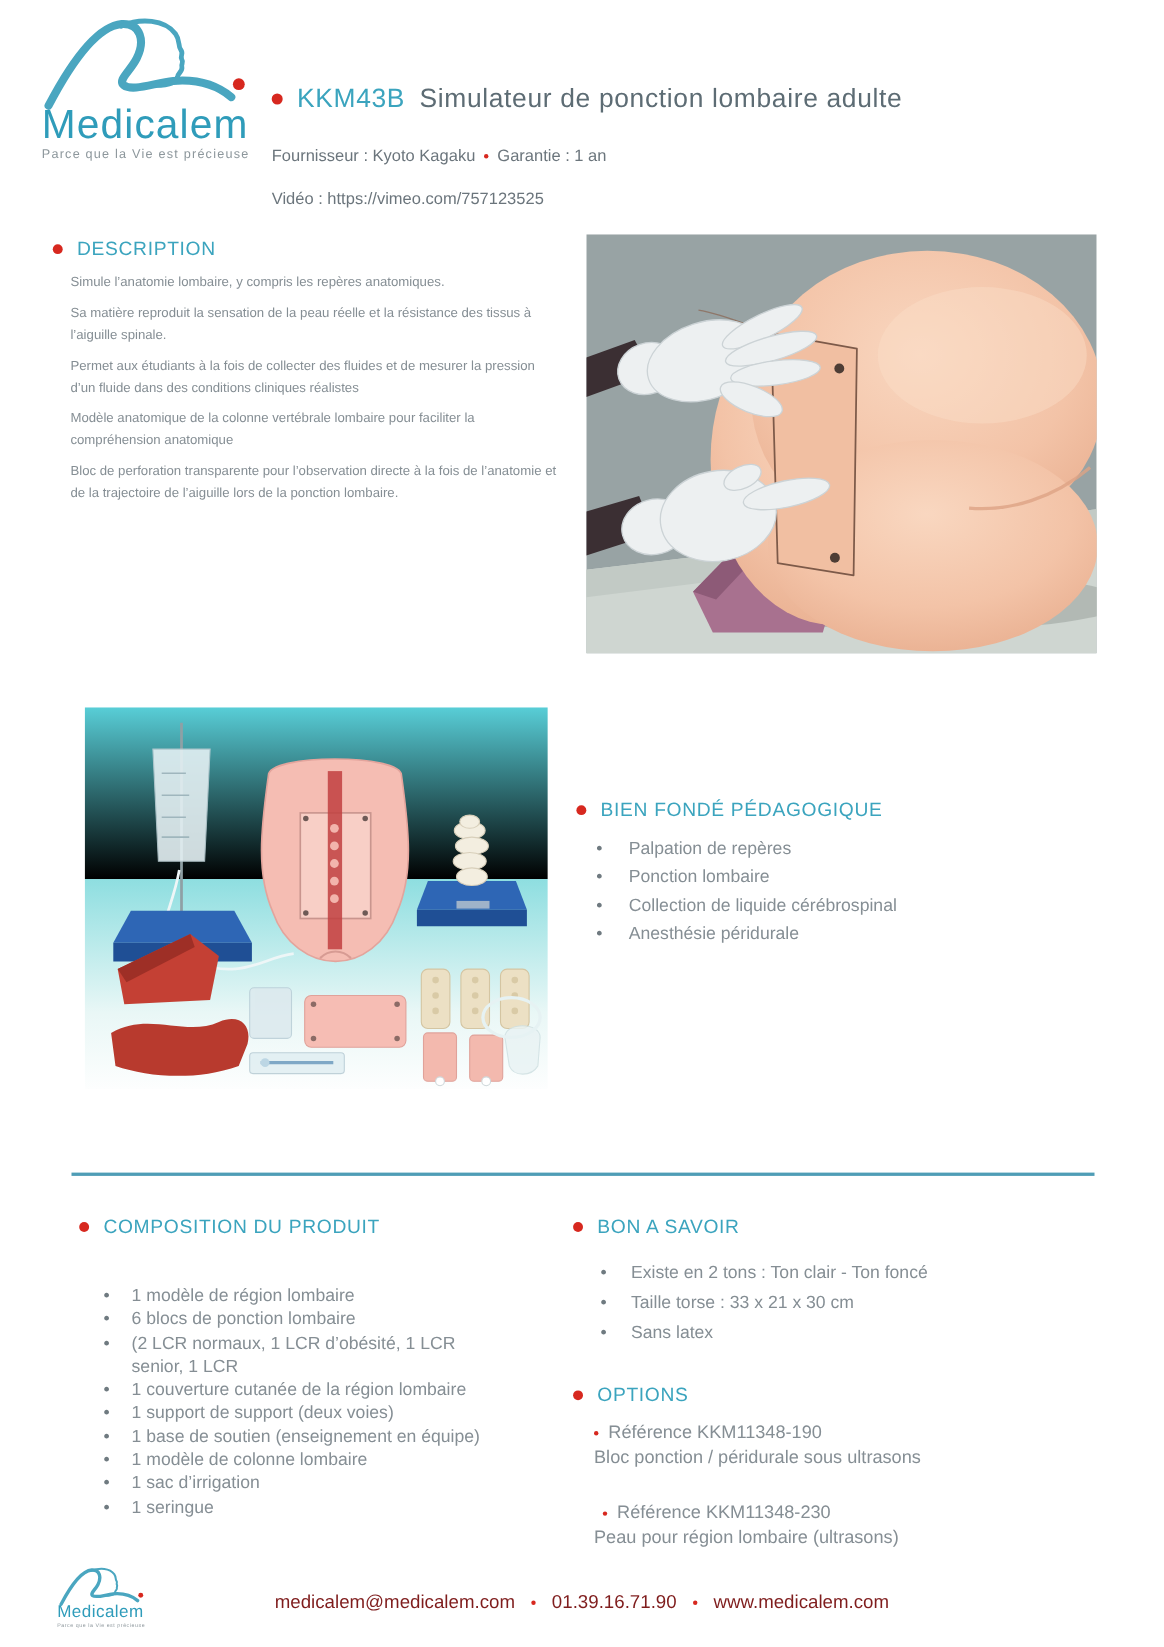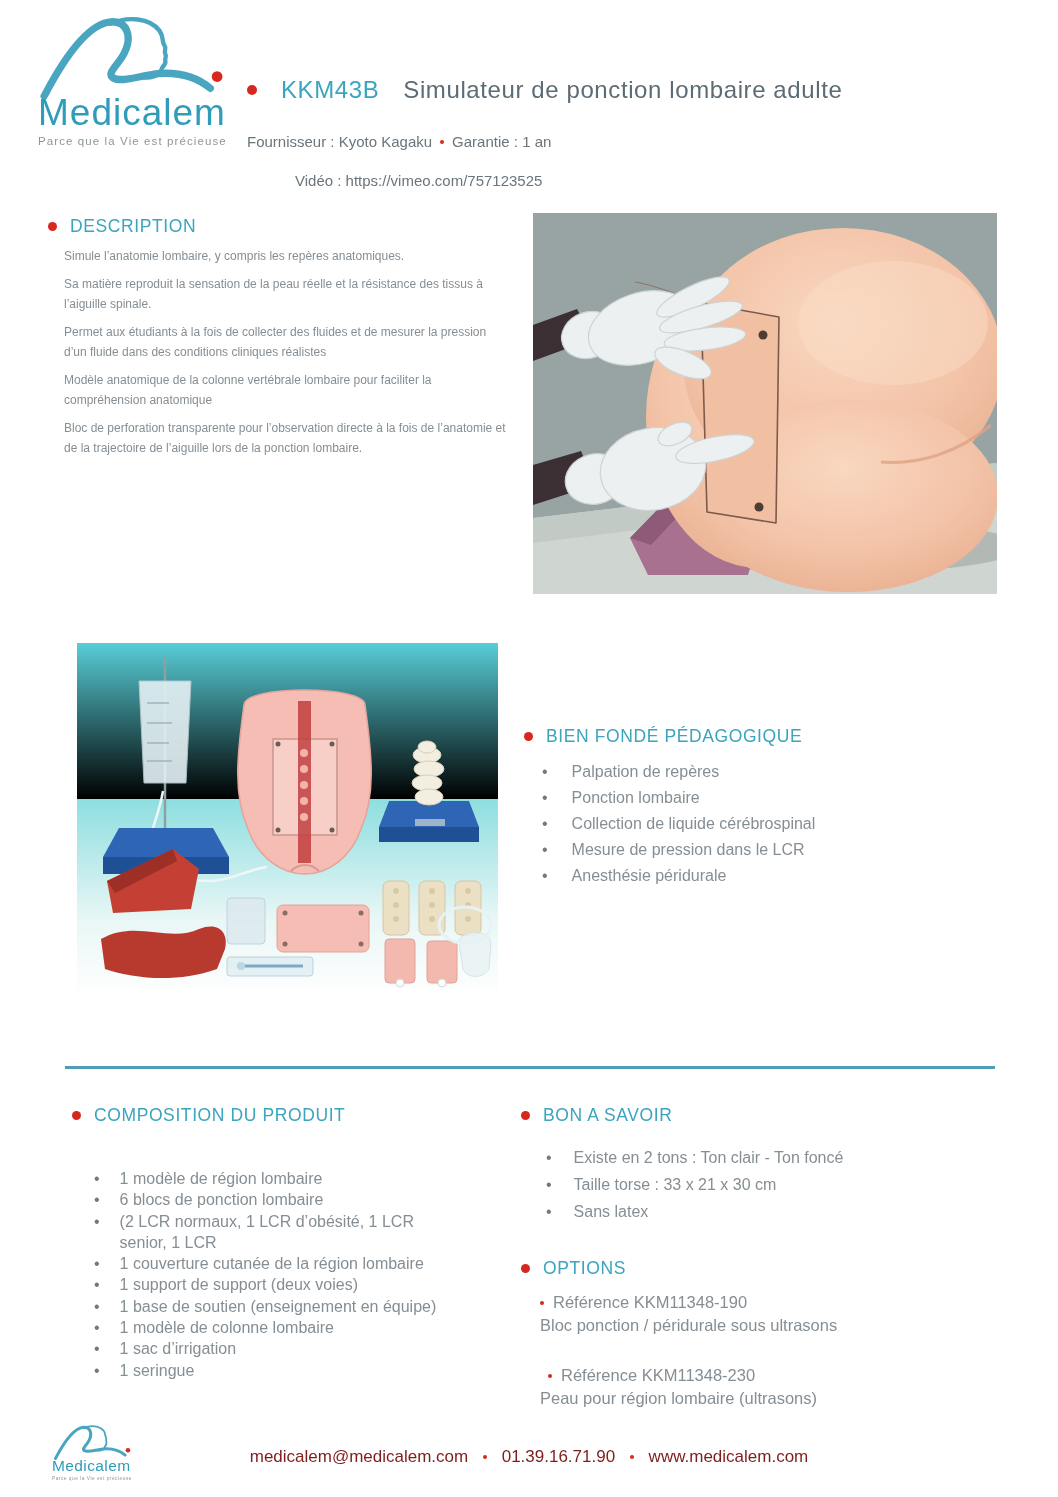--- a/index.html
+++ b/index.html
@@ -15,27 +15,27 @@
   .red-dot.mini { width:4px; height:4px; }
   .sec-head { display:flex; align-items:center; gap:13px; }
   .sec-head .sec-title { color:#3ba4be; font-size:17.5px; letter-spacing:0.6px; }
 
   
   .logo-block { position:absolute; left:38px; top:14px; width:205px; }
   .logo-block svg { display:block; }
   .logo-name { color:#2f9cba; font-size:37px; letter-spacing:1px; line-height:1; margin-top:-6px; }
   .logo-tagline { color:#8d979c; font-size:11.5px; letter-spacing:1.1px; margin-top:4px; white-space:nowrap; }
 
-  .title-row { position:absolute; left:247px; top:76px; display:flex; align-items:center; gap:24px; }
+  .title-row { position:absolute; left:247px; top:76px; display:flex; align-items:center; gap:13px; }
   .title-row .code { color:#3ba4be; font-size:24px; letter-spacing:0.6px; }
   .title-row .name { color:#5d6c74; font-size:24px; letter-spacing:0.6px; }
 
   .supplier-row { position:absolute; left:247px; top:133px; color:#6b757c; font-size:15px;
                   display:flex; align-items:center; gap:8px; }
-  .video-row { position:absolute; left:247px; top:172px; color:#6b757c; font-size:15px;margin-left:48px; }
+  .video-row { position:absolute; left:247px; top:172px; color:#6b757c; font-size:15px; }
 
   
   .description { position:absolute; left:48px; top:216px; width:462px; }
   .description .paras { margin-top:9px; padding-left:16px; }
   .description p { color:#858e94; font-size:12px; line-height:20.5px; margin-bottom:7px; }
 
   
   .photo1 { position:absolute; left:533px; top:213px; width:464px; height:381px; }
   .photo2 { position:absolute; left:77px;  top:643px; width:421px; height:347px; }
   .photo1 svg, .photo2 svg { display:block; width:100%; height:100%; }
@@ -278,23 +278,20 @@
       <li>
           <span>Palpation de repères</span>
         </li>
       <li>
           <span>Ponction lombaire</span>
         </li>
       <li>
           <span>Collection de liquide cérébrospinal</span>
         </li>
       <li>
-          <span>Mesure de pression dans le LCR</span>
-        </li>
-      <li>
           <span>Anesthésie péridurale</span>
         </li>
     </ul>
   </div>
 
   <div class="divider"></div>
 
   <div class="composition">
     <div class="sec-head">
       <span class="red-dot" style="width:9px;height:9px;"></span>

